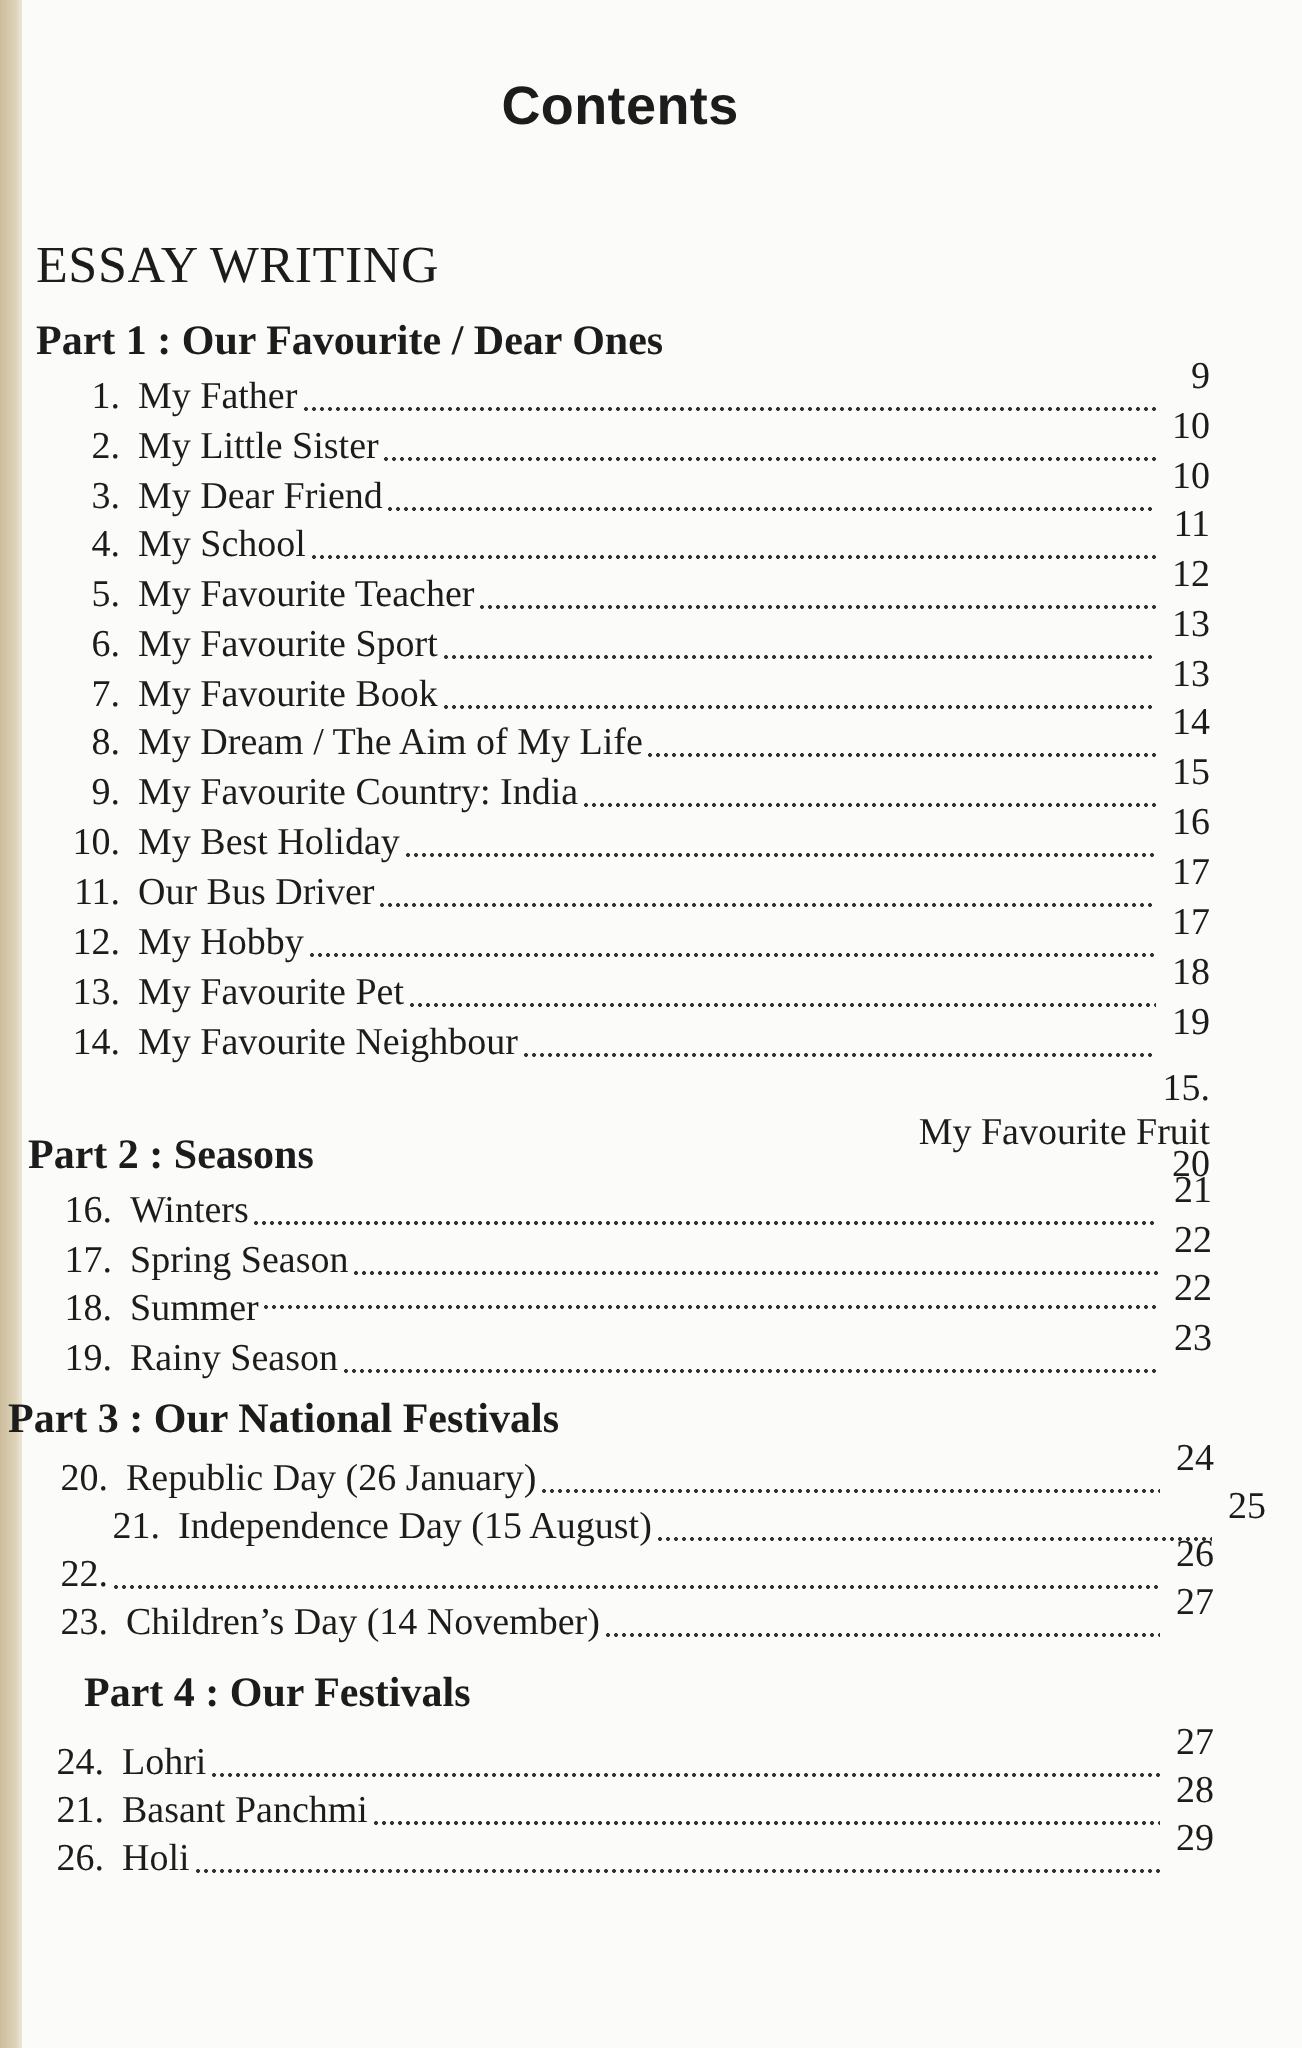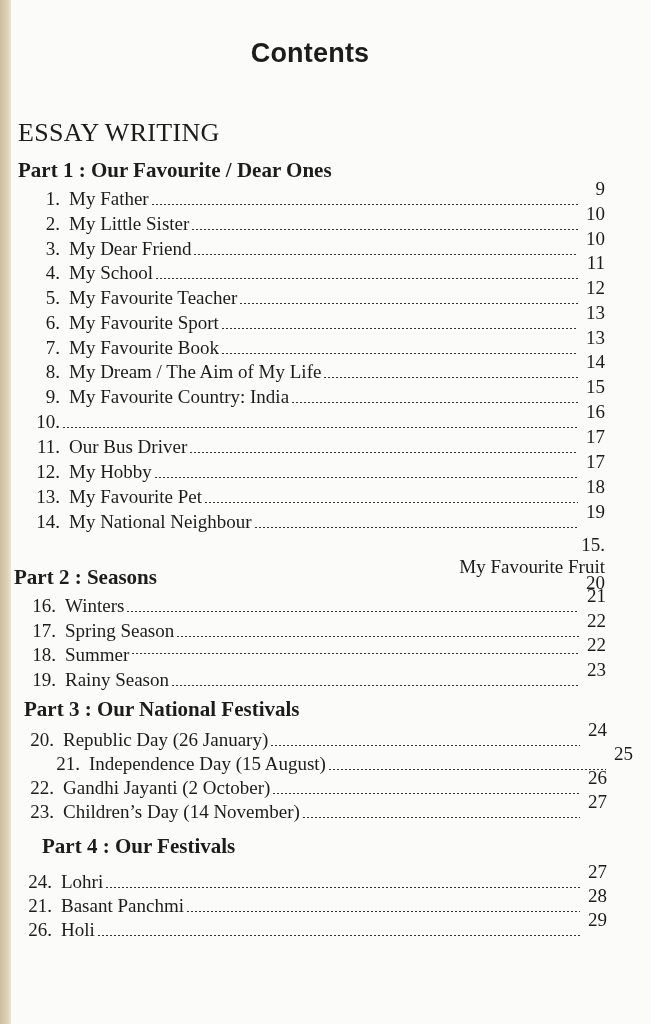--- a/index.html
+++ b/index.html
@@ -99,20 +99,21 @@
     <span class="page">14</span>
   </div>
 <div class="row" style="left:30px;width:575px;top:384px;">
     <span class="num">9.</span>
     <span class="name">My Favourite Country: India</span>
     <span class="dots"></span>
     <span class="page">15</span>
   </div>
 <div class="row" style="left:30px;width:575px;top:409px;">
     <span class="num">10.</span>
+    <span class="name">My Best Holiday</span>
     <span class="dots"></span>
     <span class="page">16</span>
   </div>
 <div class="row" style="left:30px;width:575px;top:434px;">
     <span class="num">11.</span>
     <span class="name">Our Bus Driver</span>
     <span class="dots"></span>
     <span class="page">17</span>
   </div>
 <div class="row" style="left:30px;width:575px;top:459px;justify-content:flex-end;">
@@ -122,21 +123,21 @@
     <span class="page">17</span>
   </div>
 <div class="row" style="left:30px;width:575px;top:484px;">
     <span class="num">13.</span>
     <span class="name">My Favourite Pet</span>
     <span class="dots"></span>
     <span class="page">18</span>
   </div>
 <div class="row" style="left:30px;width:575px;top:509px;">
     <span class="num">14.</span>
-    <span class="name">My National Neighbour</span>
+    <span class="name">My Favourite Neighbour</span>
     <span class="dots"></span>
     <span class="page">19</span>
   </div>
 <div class="row" style="left:30px;width:575px;top:534px;flex-direction:column;">
     <span class="num">15.</span>
     <span class="name">My Favourite Fruit</span>
     <span class="dots"></span>
     <span class="page">20</span>
   </div>
 
@@ -159,36 +160,35 @@
     <span class="dots"></span>
     <span class="page">22</span>
   </div>
 <div class="row" style="left:26px;width:580px;top:667px;">
     <span class="num">19.</span>
     <span class="name">Rainy Season</span>
     <span class="dots"></span>
     <span class="page">23</span>
   </div>
 
-<div class="part" style="left:24px;top:697px;">Part 3 : Our National Festivals</div>
+<div class="part" style="left:4px;top:697px;">Part 3 : Our National Festivals</div>
 <div class="row" style="left:24px;width:583px;top:727px;">
     <span class="num">20.</span>
     <span class="name">Republic Day (26 January)</span>
     <span class="dots"></span>
     <span class="page">24</span>
   </div>
 <div class="row" style="left:24px;width:583px;top:751px;margin-left:26px;">
     <span class="num">21.</span>
     <span class="name">Independence Day (15 August)</span>
     <span class="dots"></span>
     <span class="page">25</span>
   </div>
 <div class="row" style="left:24px;width:583px;top:775px;">
     <span class="num">22.</span>
-    <span class="name">Gandhi Jayanti (2 October)</span>
     <span class="dots"></span>
     <span class="page">26</span>
   </div>
 <div class="row" style="left:24px;width:583px;top:799px;">
     <span class="num">23.</span>
     <span class="name">Children’s Day (14 November)</span>
     <span class="dots"></span>
     <span class="page">27</span>
   </div>
 

